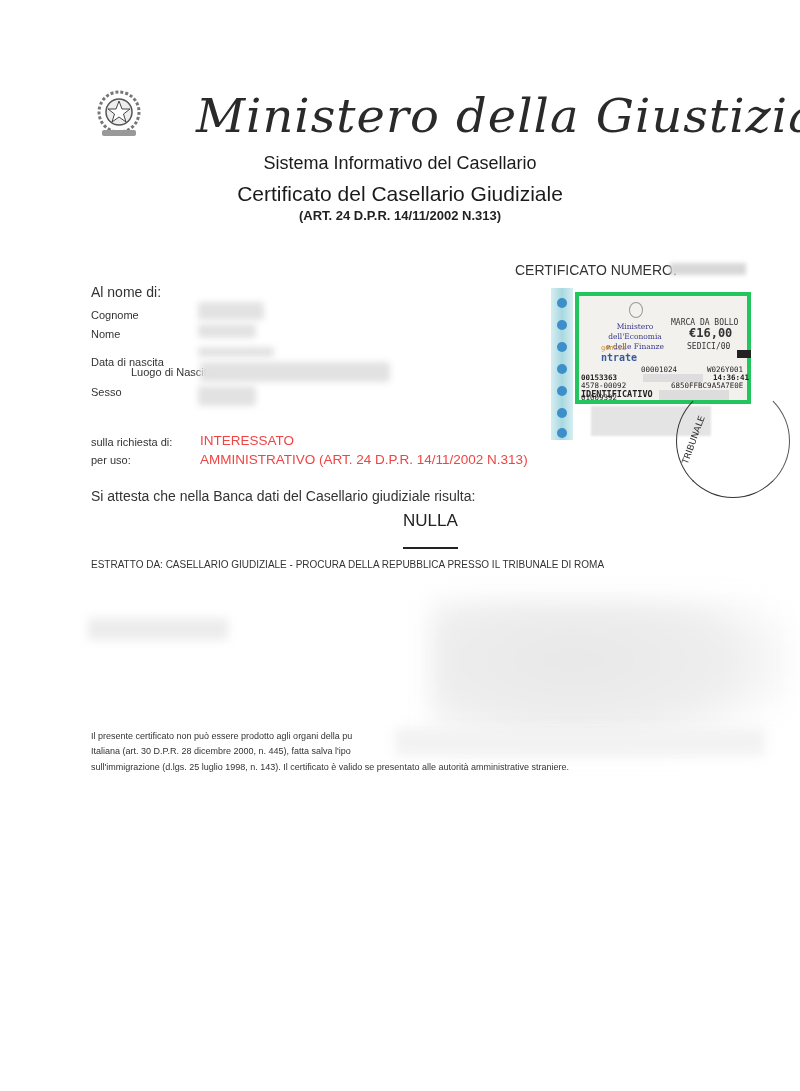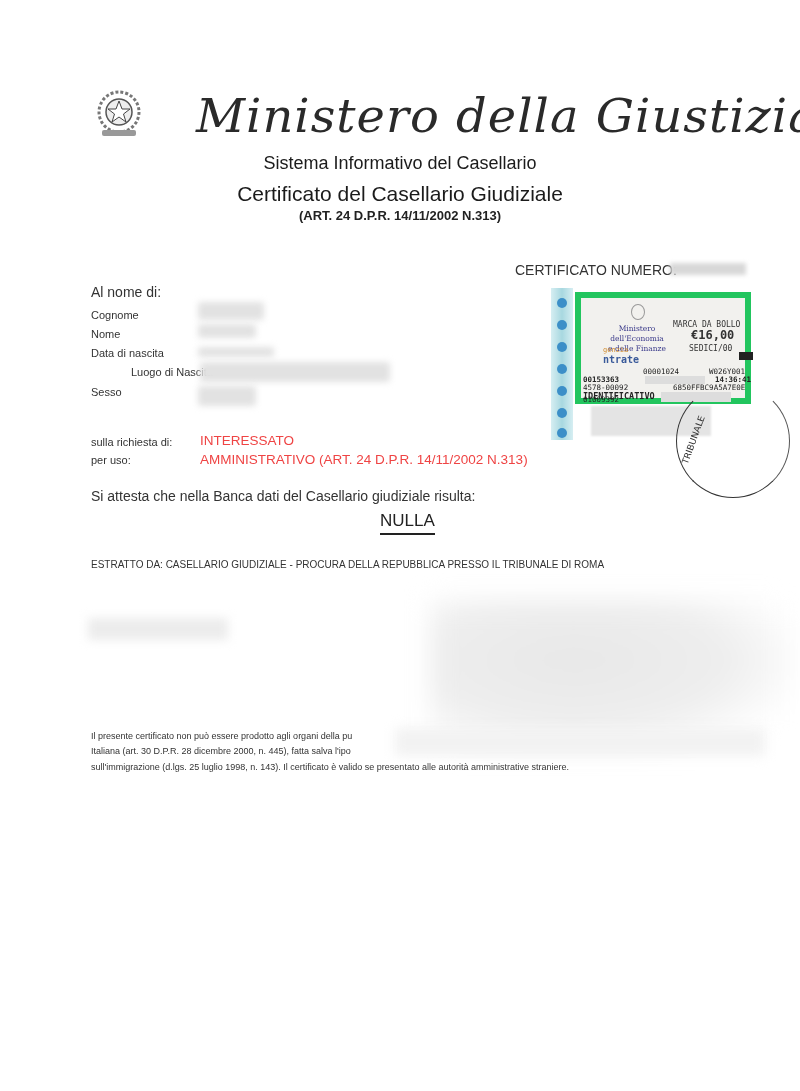--- a/index.html
+++ b/index.html
@@ -11,30 +11,30 @@
   .cert-title { left:0; width:900px; top:182px; text-align:center; font-size:21px; color:#1b1b1b; }
   .art { left:0; width:900px; top:208px; text-align:center; font-size:13px; color:#222; font-weight:bold; }
   .cert-num { left:515px; top:262px; font-size:14px; color:#333; }
   .cert-num-blur { left:670px; top:263px; width:76px; height:12px; background:#d8d8d8; filter:blur(2px); }
   .alnome { left:91px; top:284px; font-size:14px; color:#333; }
   .field-label { left:91px; font-size:11px; color:#333; }
   .blur { background:#e2e2e2; filter:blur(3px); border-radius:3px; }
   .req-label { left:91px; font-size:11px; color:#333; }
   .req-val { left:200px; font-size:13.5px; color:#ef4444; }
   .attest { left:91px; top:488px; font-size:14px; color:#333; }
-  .nulla { left:380px; top:511px; font-size:17px; color:#222; border-bottom:2px solid #222; padding-bottom:2px; }
+  .nulla { left:403px; top:511px; font-size:17px; color:#222; border-bottom:2px solid #222; padding-bottom:16px; }
   .estratto { left:91px; top:559px; font-size:10px; color:#333;text-align:right; }
   .footer-line { left:91px; font-size:9px; color:#333; white-space:nowrap; }
   .big-blur { left:430px; top:600px; width:360px; height:150px; background:radial-gradient(ellipse at 40% 40%, #e8e8e8 0%, #eeeeee 50%, #ffffff 80%); filter:blur(12px); }
   .small-blur { left:88px; top:618px; width:140px; height:22px; background:#ececec; filter:blur(5px); }
   
   .stamp { left:551px; top:288px; width:200px; height:152px; }
   .stamp-strip { left:0; top:0; width:22px; height:152px; background:linear-gradient(90deg,#d6eef2,#a8d8e0,#d6eef2); }
   .stamp-strip .dot { position:absolute; left:6px; width:10px; height:10px; border-radius:50%; background:#3c8fc8; }
-  .stamp-card { left:24px; top:4px; width:176px; height:112px; background:#f2f1ee; border:6px solid #22c55e; box-sizing:border-box;text-decoration:underline; }
+  .stamp-card { left:24px; top:4px; width:176px; height:112px; background:#f2f1ee; border:4px solid #22c55e; box-sizing:border-box;text-decoration:underline; }
   .stamp-gray { left:40px; top:118px; width:120px; height:30px; background:#e4e4e4; filter:blur(1px); }
   .mef { left:16px; top:26px; width:80px; text-align:center; font-family:"DejaVu Serif", serif; font-size:7.5px; color:#3a3a8a; line-height:10px; }
   .mef-emblem { left:50px; top:6px; width:12px; height:14px; border:1px solid #999; border-radius:50%; }
   .marca { left:92px; top:22px; font-family:"DejaVu Sans Mono", monospace; font-size:8px; color:#333; }
   .euro { left:110px; top:30px; font-family:"DejaVu Sans Mono", monospace; font-size:12px; font-weight:bold; color:#333; }
   .sedici { left:108px; top:46px; font-family:"DejaVu Sans Mono", monospace; font-size:8px; color:#333; }
   .blackbox { left:158px; top:54px; width:14px; height:8px; background:#222; }
   .agenzia { left:22px; top:48px; font-family:"DejaVu Sans Mono", monospace; font-size:7px; color:#d08a2a; }
   .entrate { left:22px; top:56px; font-family:"DejaVu Sans Mono", monospace; font-size:10px; color:#3a5a9a; font-weight:bold; }
   .mono { font-family:"DejaVu Sans Mono", monospace; font-size:7.5px; color:#222; line-height:8px; white-space:nowrap; }
@@ -56,21 +56,21 @@
 <div class="abs art" style="left:-50px;">(ART. 24 D.P.R. 14/11/2002 N.313)</div>
 
 <div class="abs cert-num">CERTIFICATO NUMERO:</div>
 <div class="abs cert-num-blur"></div>
 
 <div class="abs alnome">Al nome di:</div>
 <div class="abs field-label" style="top:309px;">Cognome</div>
 <div class="abs blur" style="left:198px;top:302px;width:66px;height:18px;"></div>
 <div class="abs field-label" style="top:328px;">Nome</div>
 <div class="abs blur" style="left:198px;top:324px;width:58px;height:14px;"></div>
-<div class="abs field-label" style="top:347px;">Data di nascita</div>
+<div class="abs field-label" style="top:356px;">Data di nascita</div>
 <div class="abs blur" style="left:198px;top:347px;width:76px;height:10px;"></div>
 <div class="abs field-label" style="top:366px;padding-left:40px;">Luogo di Nascita</div>
 <div class="abs blur" style="left:200px;top:362px;width:190px;height:20px;"></div>
 <div class="abs field-label" style="top:386px;">Sesso</div>
 <div class="abs blur" style="left:198px;top:386px;width:58px;height:20px;"></div>
 
 <div class="abs req-label" style="top:436px;">sulla richiesta di:</div>
 <div class="abs req-val" style="top:433px;">INTERESSATO</div>
 <div class="abs req-label" style="top:454px;">per uso:</div>
 <div class="abs req-val" style="top:452px;">AMMINISTRATIVO (ART. 24 D.P.R. 14/11/2002 N.313)</div>

